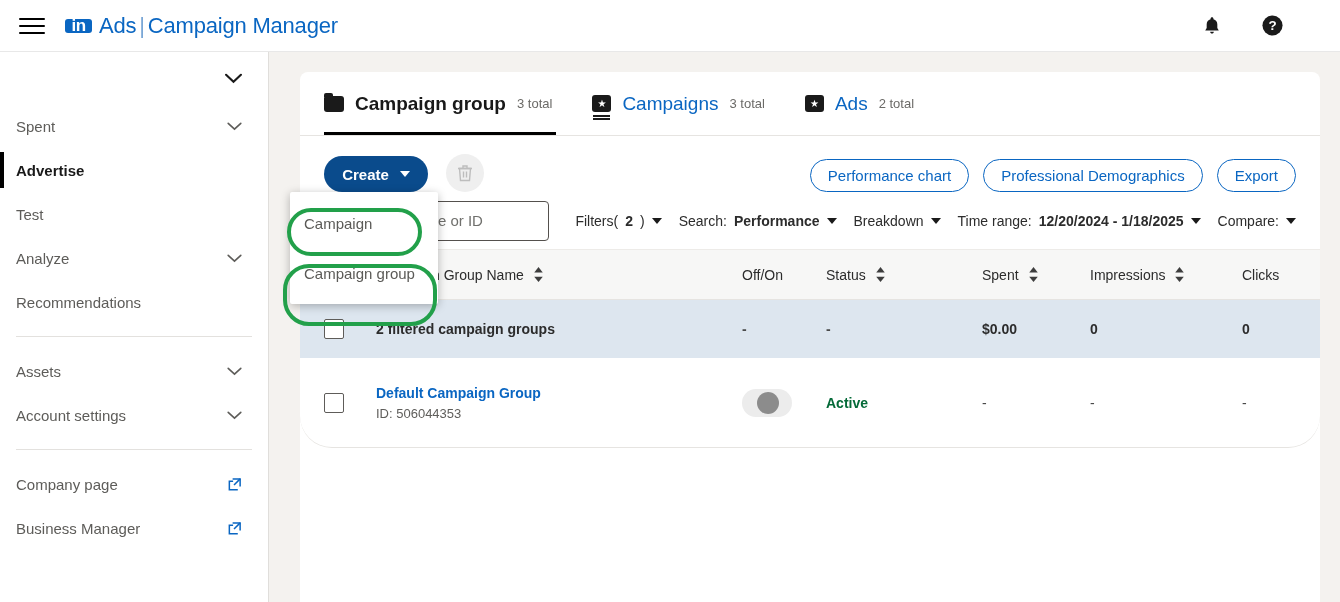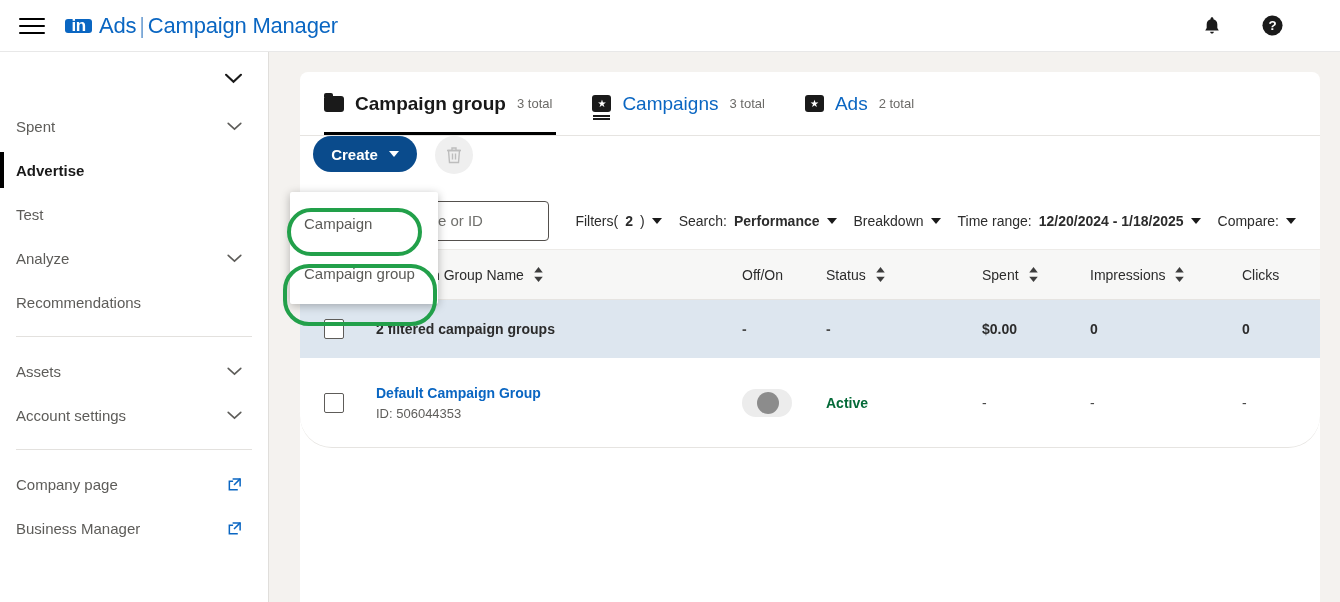--- a/index.html
+++ b/index.html
@@ -79,21 +79,21 @@
   .ico-badge {
     width: 19px; height: 17px; background: #1a1a1a; border-radius: 3px;
     display: flex; align-items: center; justify-content: center; color: #fff; font-size: 10px; position: relative;
   }
   .ico-badge.stack::after {
     content: ""; position: absolute; left: 1px; right: 1px; bottom: -5px; height: 2px;
     background: #1a1a1a; box-shadow: 0 3px 0 #1a1a1a;
   }
 
   
-  .toolbar { display: flex; align-items: flex-start; height: 56px; padding: 0 13px; }
+  .toolbar { display: flex; align-items: flex-end; height: 56px; padding: 0 24px; }
   .create-btn {
     height: 36px; min-width: 104px; border-radius: 18px; background: #0a4b8c;
     color: #fff; font-size: 15px; font-weight: bold; border: none; cursor: pointer;
     display: flex; align-items: center; justify-content: center; gap: 11px; padding: 0 18px;
   }
   .caret-white { width:0;height:0;border-left:5px solid transparent;border-right:5px solid transparent;border-top:6px solid #fff; }
   .trash-btn {
     width: 38px; height: 38px; border-radius: 50%; background: #efefef; border: none;
     margin-left: 18px; display: flex; align-items: center; justify-content: center; cursor: not-allowed;
   }
@@ -290,20 +290,25 @@
           <span>Create</span>
           <span class="caret-white"></span>
         </button>
         <button class="trash-btn">
           <svg width="16" height="18" viewBox="0 0 16 18">
             <path d="M2.5 4.5h11l-1 12h-9z" fill="none" stroke="#bdbdbd" stroke-width="1.4"></path>
             <path d="M1 4.5h14M6 2h4v2.5H6z" fill="none" stroke="#bdbdbd" stroke-width="1.4"></path>
             <path d="M6.5 7.5v6M9.5 7.5v6" stroke="#bdbdbd" stroke-width="1.4"></path>
           </svg>
         </button>
+        <div class="tb-right">
+          <div class="pill">Performance chart</div>
+          <div class="pill">Professional Demographics</div>
+          <div class="pill">Export</div>
+        </div>
       </div>
 
       <div class="filterrow">
         <input class="search" value="" placeholder="Search by name or ID" style="">
         <div class="fr-items">
           <div class="fr">
             <span>Filters(</span>
               <b>2</b>
               <span>)</span>
             <span class="caret-dark"></span>

